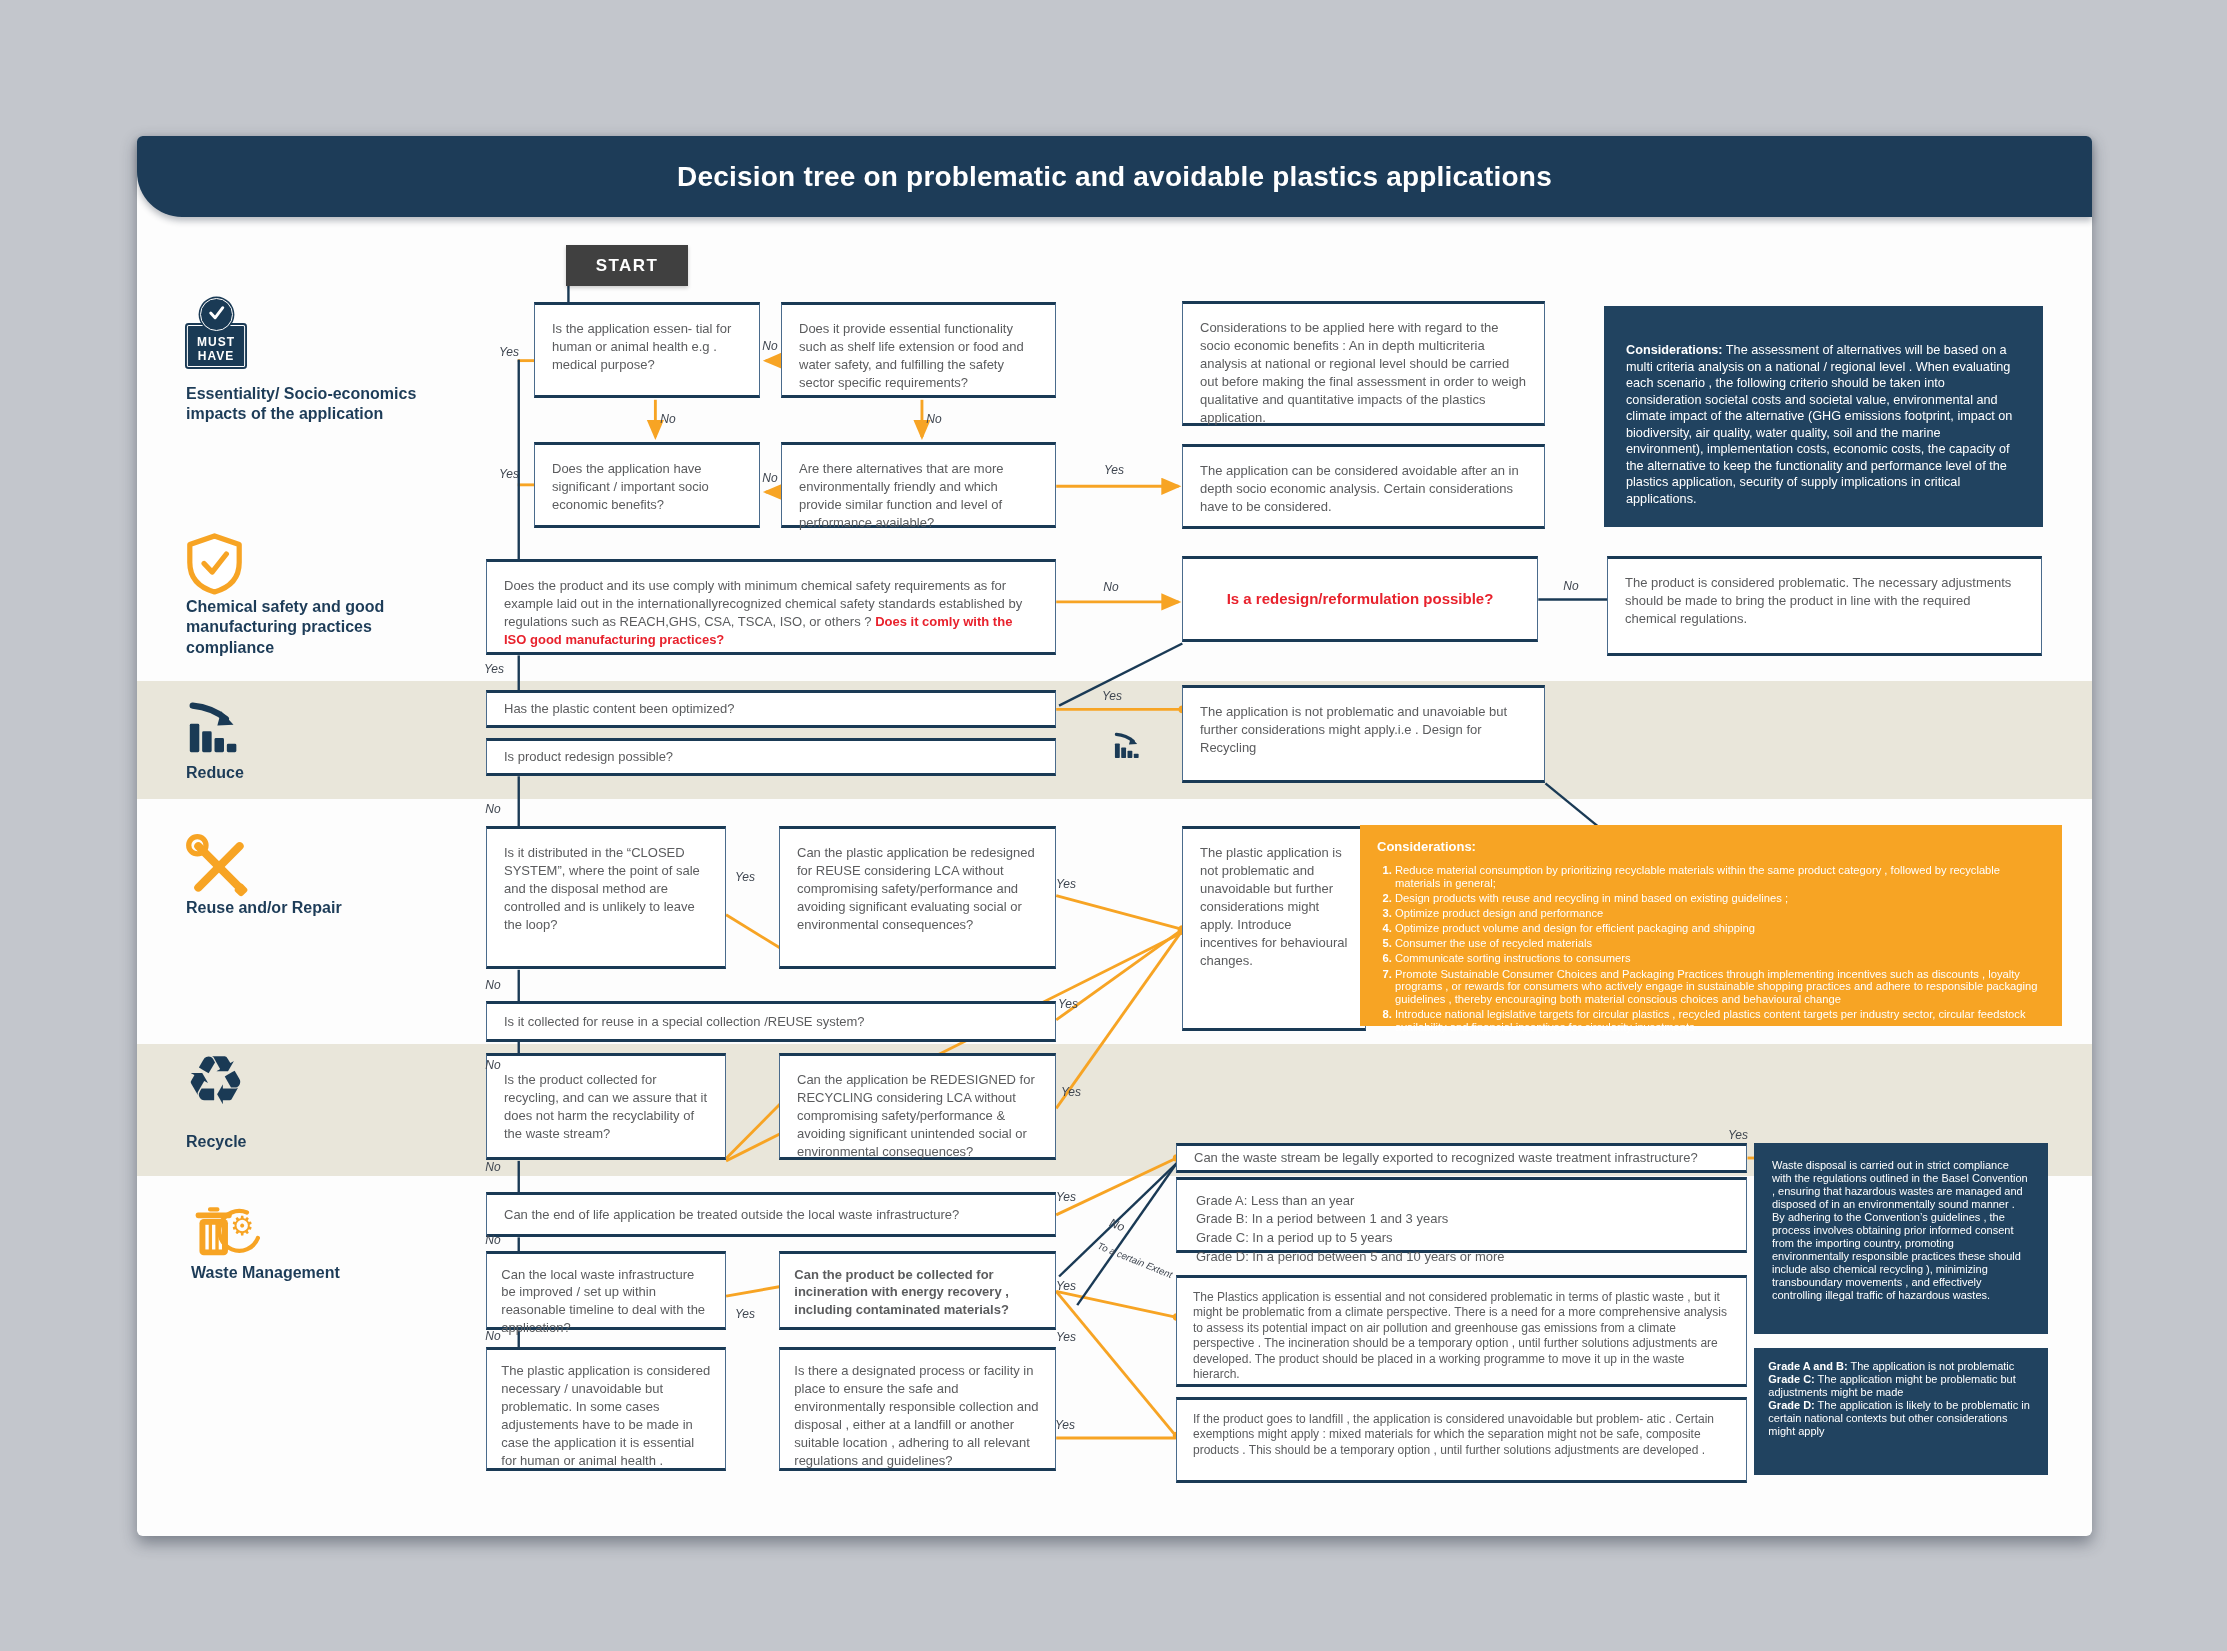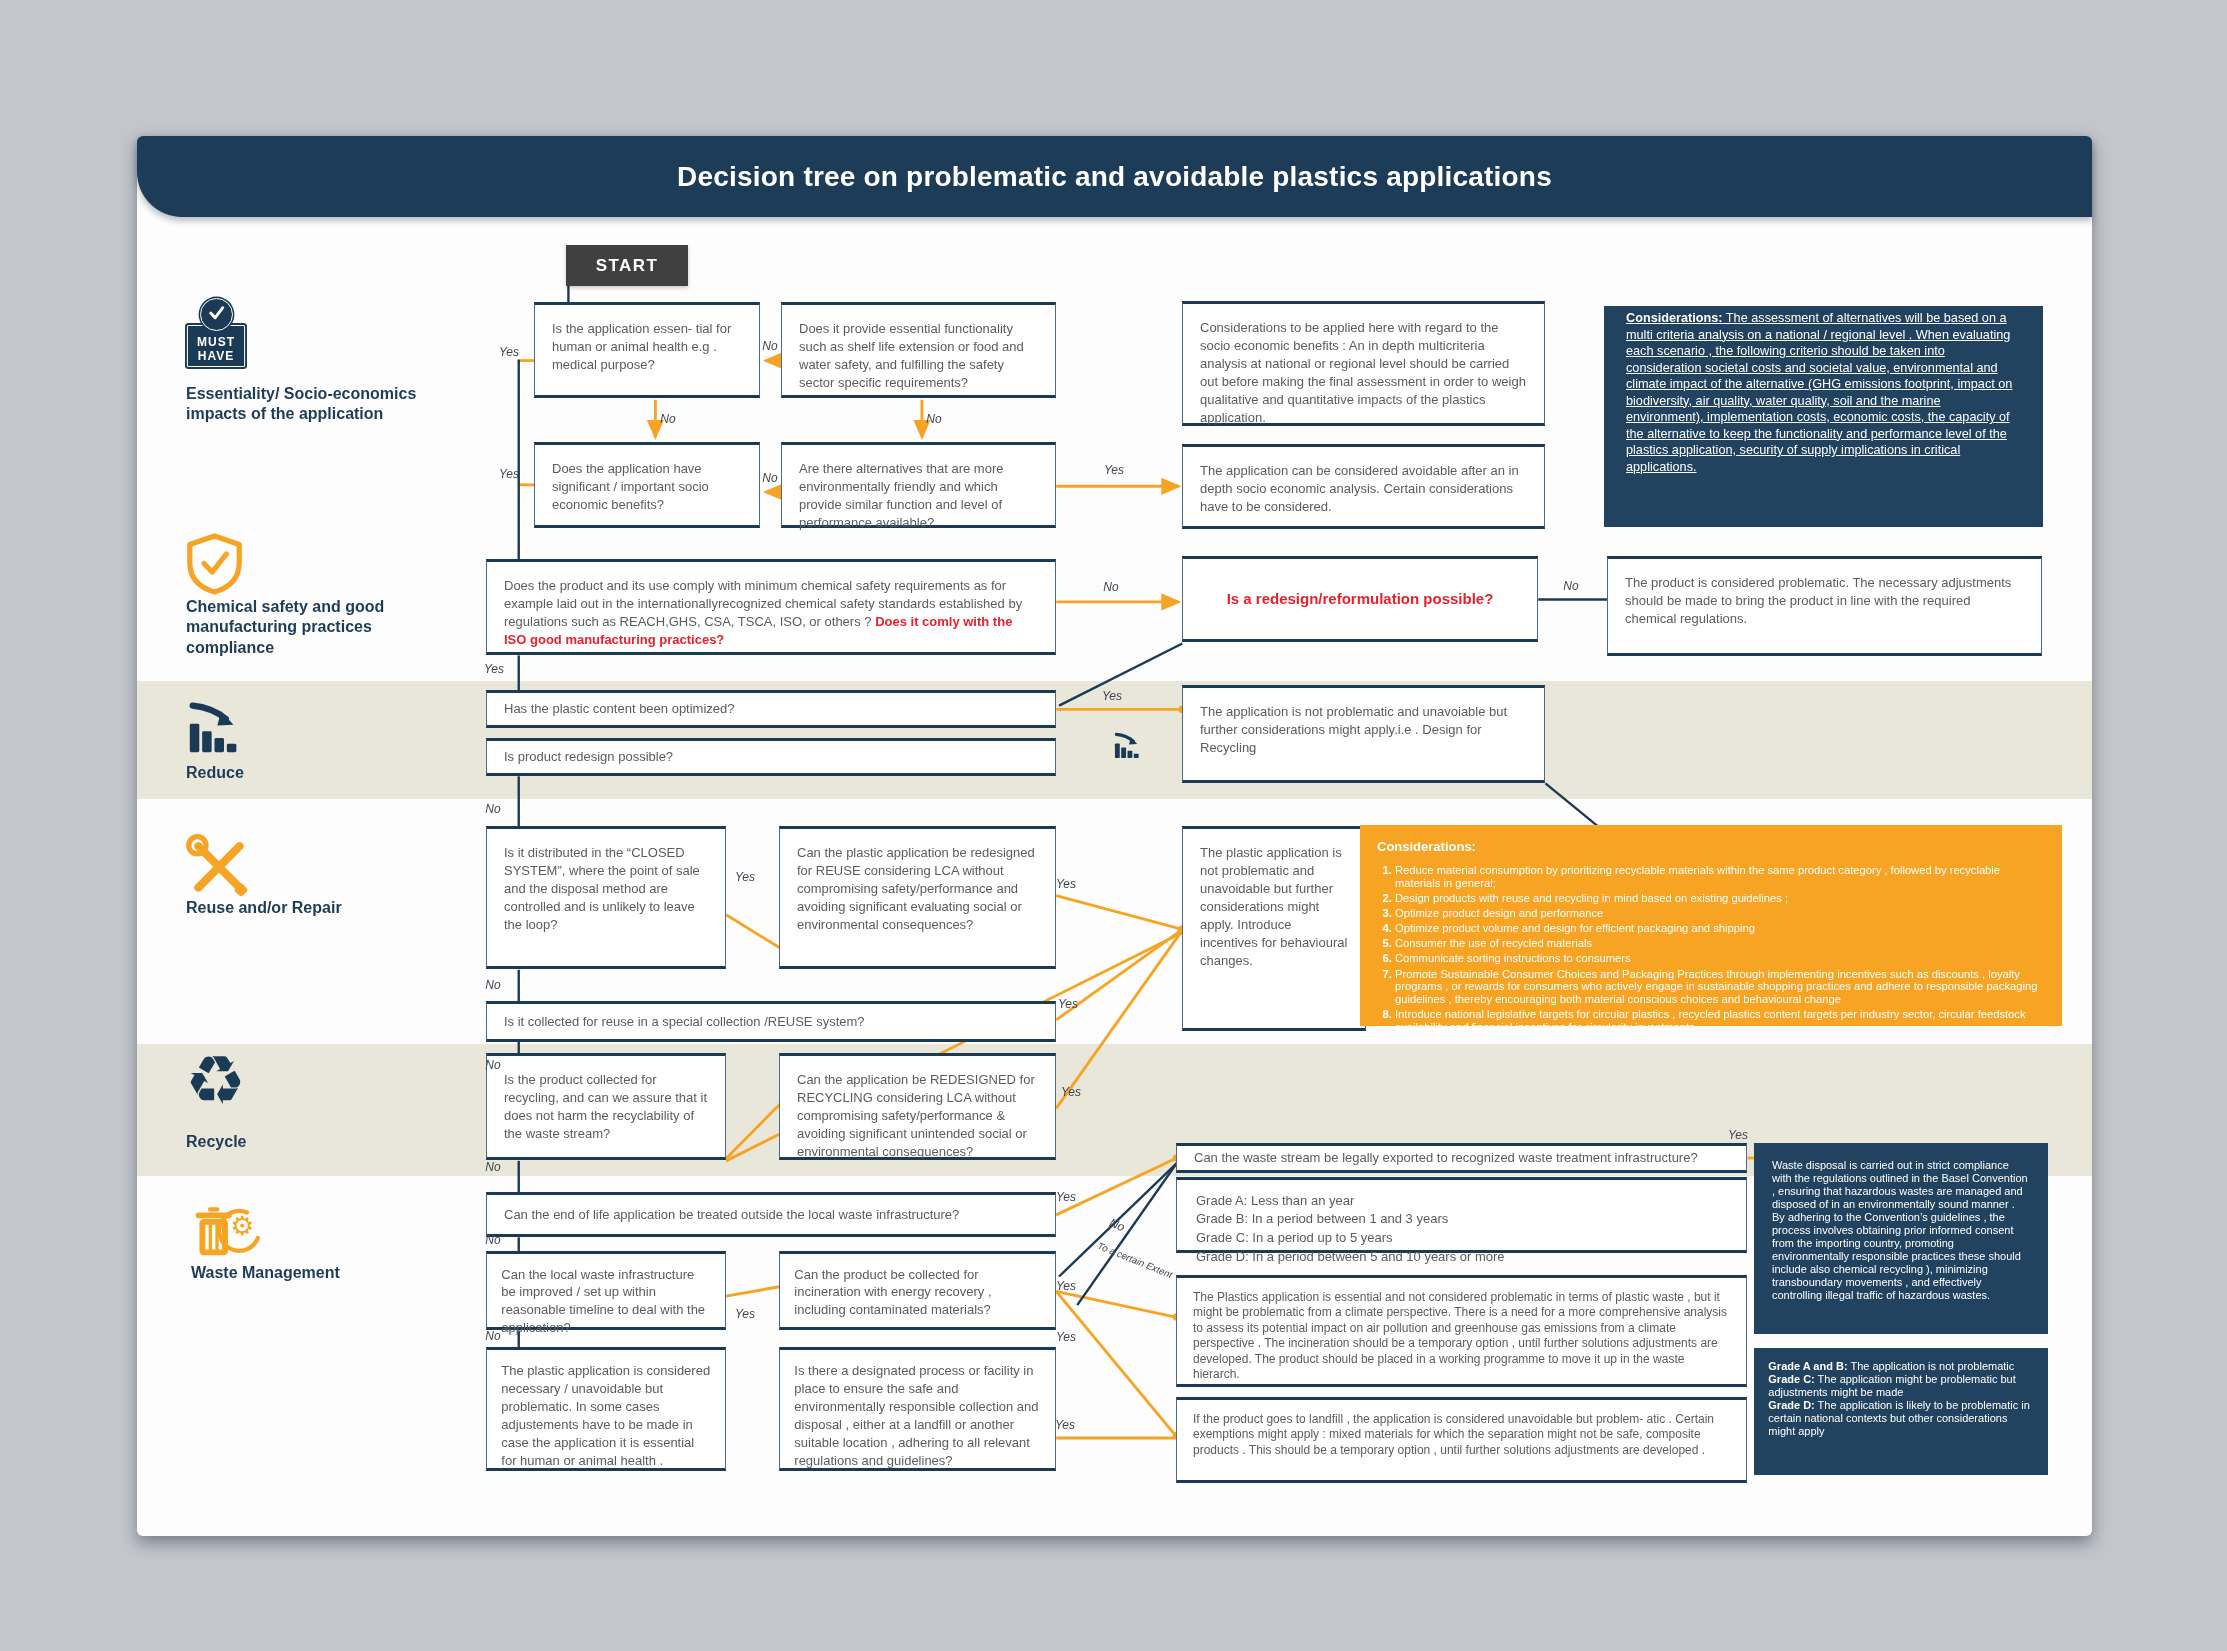--- a/index.html
+++ b/index.html
@@ -28,21 +28,21 @@
   .mh-card span{display:block;color:#fff;font-weight:700;font-size:12px;letter-spacing:1px;line-height:1.15;}
   .orange-panel{position:absolute;background:#f7a424;color:#fff;box-sizing:border-box;padding:14.3px 17px;z-index:3;}
   .orange-panel .op-title{font-weight:700;font-size:13px;}
   .orange-panel ol{margin:9.6px 0 0 0;padding-left:18px;font-size:11.2px;line-height:1.14;}
   .orange-panel li{margin-bottom:2.4px;}
   .orange-panel li::marker{font-weight:700;}
   .grades-box div{margin:1px 0;}
   .grade-row .b{font-weight:700;}
   .basel{font-size:11px;line-height:1.18;padding:16px 18px;}
   .gradepanel{font-size:11px;line-height:1.18;padding:12.4px 14.3px;}
-  .smallnote{font-size:12.7px;line-height:1.3;padding:4px 22px;text-decoration:underline;}
+  .smallnote{font-size:12.7px;line-height:1.3;padding:36px 22px;}
 </style>
 </head>
 <body>
 
 <div id="canvas">
   <div id="poster">
 
     <div class="band" style="top:545px;height:118px;"></div>
     <div class="band" style="top:908px;height:132px;"></div>
 
@@ -222,21 +222,21 @@
           <li>Promote Sustainable Consumer Choices and Packaging Practices through implementing incentives such as discounts , loyalty programs , or rewards for consumers who actively engage in sustainable shopping practices and adhere to responsible packaging guidelines , thereby encouraging both material conscious choices and behavioural change</li>
           <li>Introduce national legislative targets for circular plastics , recycled plastics content targets per industry sector, circular feedstock availability and financial incentives for circularity investments</li>
         </ol>
     </div>
 
     <div class="qbox" style="left:349px;top:917px;width:240px;height:107px;">Is the product collected for recycling, and can we assure that it does not harm the recyclability of the waste stream?</div>
     <div class="qbox" style="left:642px;top:917px;width:277px;height:107px;">Can the application be REDESIGNED for RECYCLING considering LCA without compromising safety/performance &amp; avoiding significant unintended social or environmental consequences?</div>
 
     <div class="qbox vc" style="left:349px;top:1056px;width:570px;height:45px;">Can the end of life application be treated outside the local waste infrastructure?</div>
     <div class="qbox" style="left:349px;top:1115px;width:240px;height:79px;padding:11.5px 14.3px;">Can the local waste infrastructure be improved / set up within reasonable timeline to deal with the application?</div>
-    <div class="qbox" style="left:642px;top:1115px;width:277px;height:79px;padding:11.5px 14.3px;">Can the product be collected for incineration with energy recovery , including contaminated materials?</div>
+    <div class="qbox" style="left:642px;top:1115px;width:277px;height:79px;padding:11.5px 14.3px;font-weight:bold;">Can the product be collected for incineration with energy recovery , including contaminated materials?</div>
     <div class="qbox" style="left:349px;top:1211px;width:240px;height:124px;padding:12.4px 14.3px;">The plastic application is considered necessary / unavoidable but problematic. In some cases adjustements have to be made in case the application it is essential for human or animal health .</div>
     <div class="qbox" style="left:642px;top:1211px;width:277px;height:124px;padding:12.4px 14.3px;">Is there a designated process or facility in place to ensure the safe and environmentally responsible collection and disposal , either at a landfill or another suitable location , adhering to all relevant regulations and guidelines?</div>
     <div class="qbox vc" style="left:1039px;top:1007px;width:571px;height:30px;">Can the waste stream be legally exported to recognized waste treatment infrastructure?</div>
     <div class="qbox grades-box" style="left:1039px;top:1041px;width:571px;height:76px;padding:10.5px 19px;">
       <div>Grade A: Less than an year</div>
       <div>Grade B: In a period between 1 and 3 years</div>
       <div>Grade C: In a period up to 5 years</div>
       <div>Grade D: In a period between 5 and 10 years or more</div>
     </div>
     <div class="qbox" style="left:1039px;top:1139px;width:571px;height:112px;padding:11.5px 16px;font-size:12px;line-height:1.3;">The Plastics application is essential and not considered problematic in terms of plastic waste , but it might be problematic from a climate perspective. There is a need for a more comprehensive analysis to assess its potential impact on air pollution and greenhouse gas emissions from a climate perspective . The incineration should be a temporary option , until further solutions adjustments are developed. The product should be placed in a working programme to move it up in the waste hierarch.</div>

